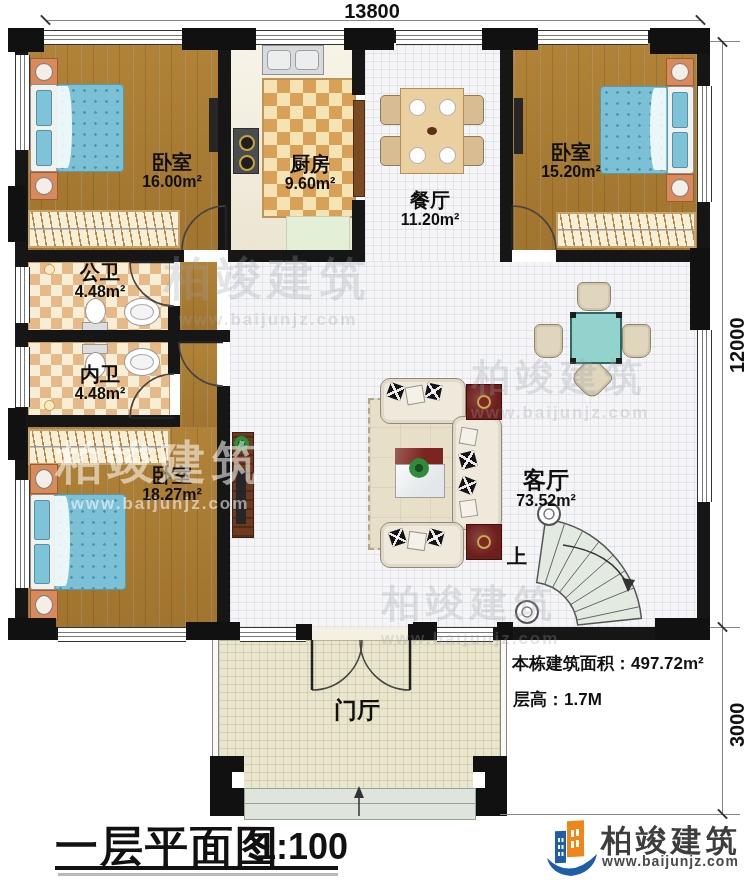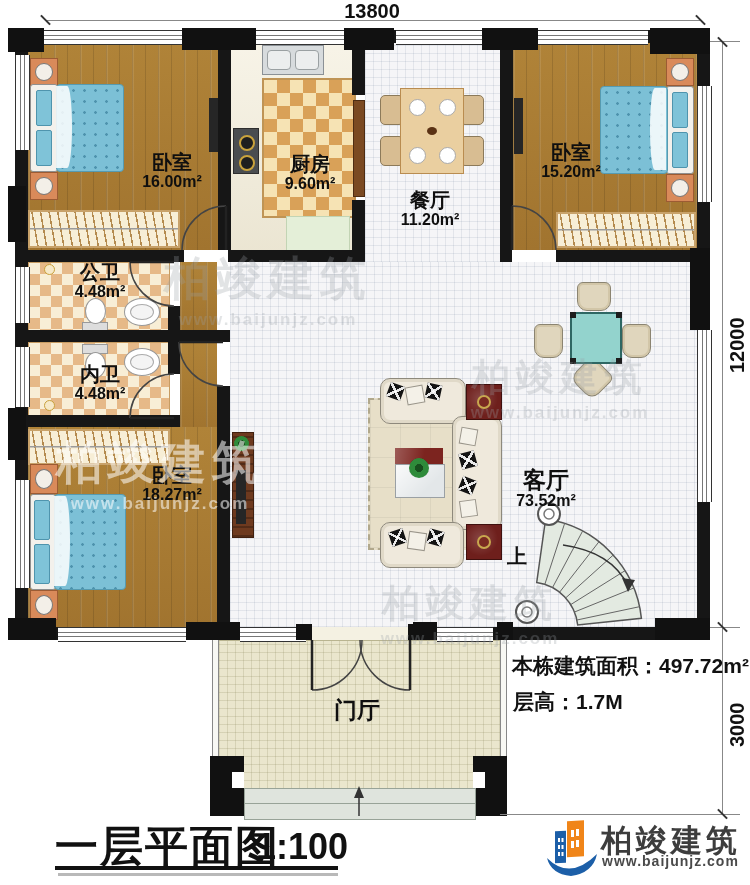--- a/index.html
+++ b/index.html
@@ -71,21 +71,21 @@
   .burner{position:absolute;background:#1f1f1f;border:2px solid #caa33c;border-radius:50%;}
   .ksink{position:absolute;background:#d7dbdd;border:1.5px solid #8b9196;}
   .basin{position:absolute;background:#eceeee;border:1px solid #9aa0a2;border-radius:4px;}
   .drain{position:absolute;border:1.5px solid #c9a13c;border-radius:50%;background:#f6e9c8;}
   .greenmat{position:absolute;background:#e4efd8;border:1px solid #c2d4b4;}
   
   .rlabel{position:absolute;transform:translateX(-50%);text-align:center;color:#0f0f0f;z-index:30;white-space:nowrap;}
   .rname{font-size:20px;font-weight:bold;line-height:1.05;}
   .rname.big{font-size:23px;}
   .rarea{font-size:16px;font-weight:bold;}
-  .anno{position:absolute;font-size:21px;font-weight:600;color:#111;white-space:nowrap;z-index:30;}
+  .anno{position:absolute;font-size:17px;font-weight:600;color:#111;white-space:nowrap;z-index:30;}
   .dimlabel{position:absolute;font-size:20px;font-weight:bold;color:#111;text-align:center;z-index:30;}
   .dimlabel.vert{writing-mode:vertical-rl;transform:rotate(180deg);}
   .dline{position:absolute;background:#888;z-index:5;}
   .tick{position:absolute;width:13px;height:2px;background:#333;transform:rotate(45deg);z-index:6;}
   
   .wm{position:absolute;transform:translateX(-50%);text-align:center;color:#9aa0a6;opacity:.28;z-index:40;pointer-events:none;white-space:nowrap;}
   .wm .wm-name{font-size:46px;font-weight:bold;letter-spacing:6px;}
   .wm .wm-url{font-size:17px;letter-spacing:2px;font-weight:bold;}
   .wm.light{color:#ffffff;opacity:.55;}
   .wm.small .wm-name{font-size:38px;}

